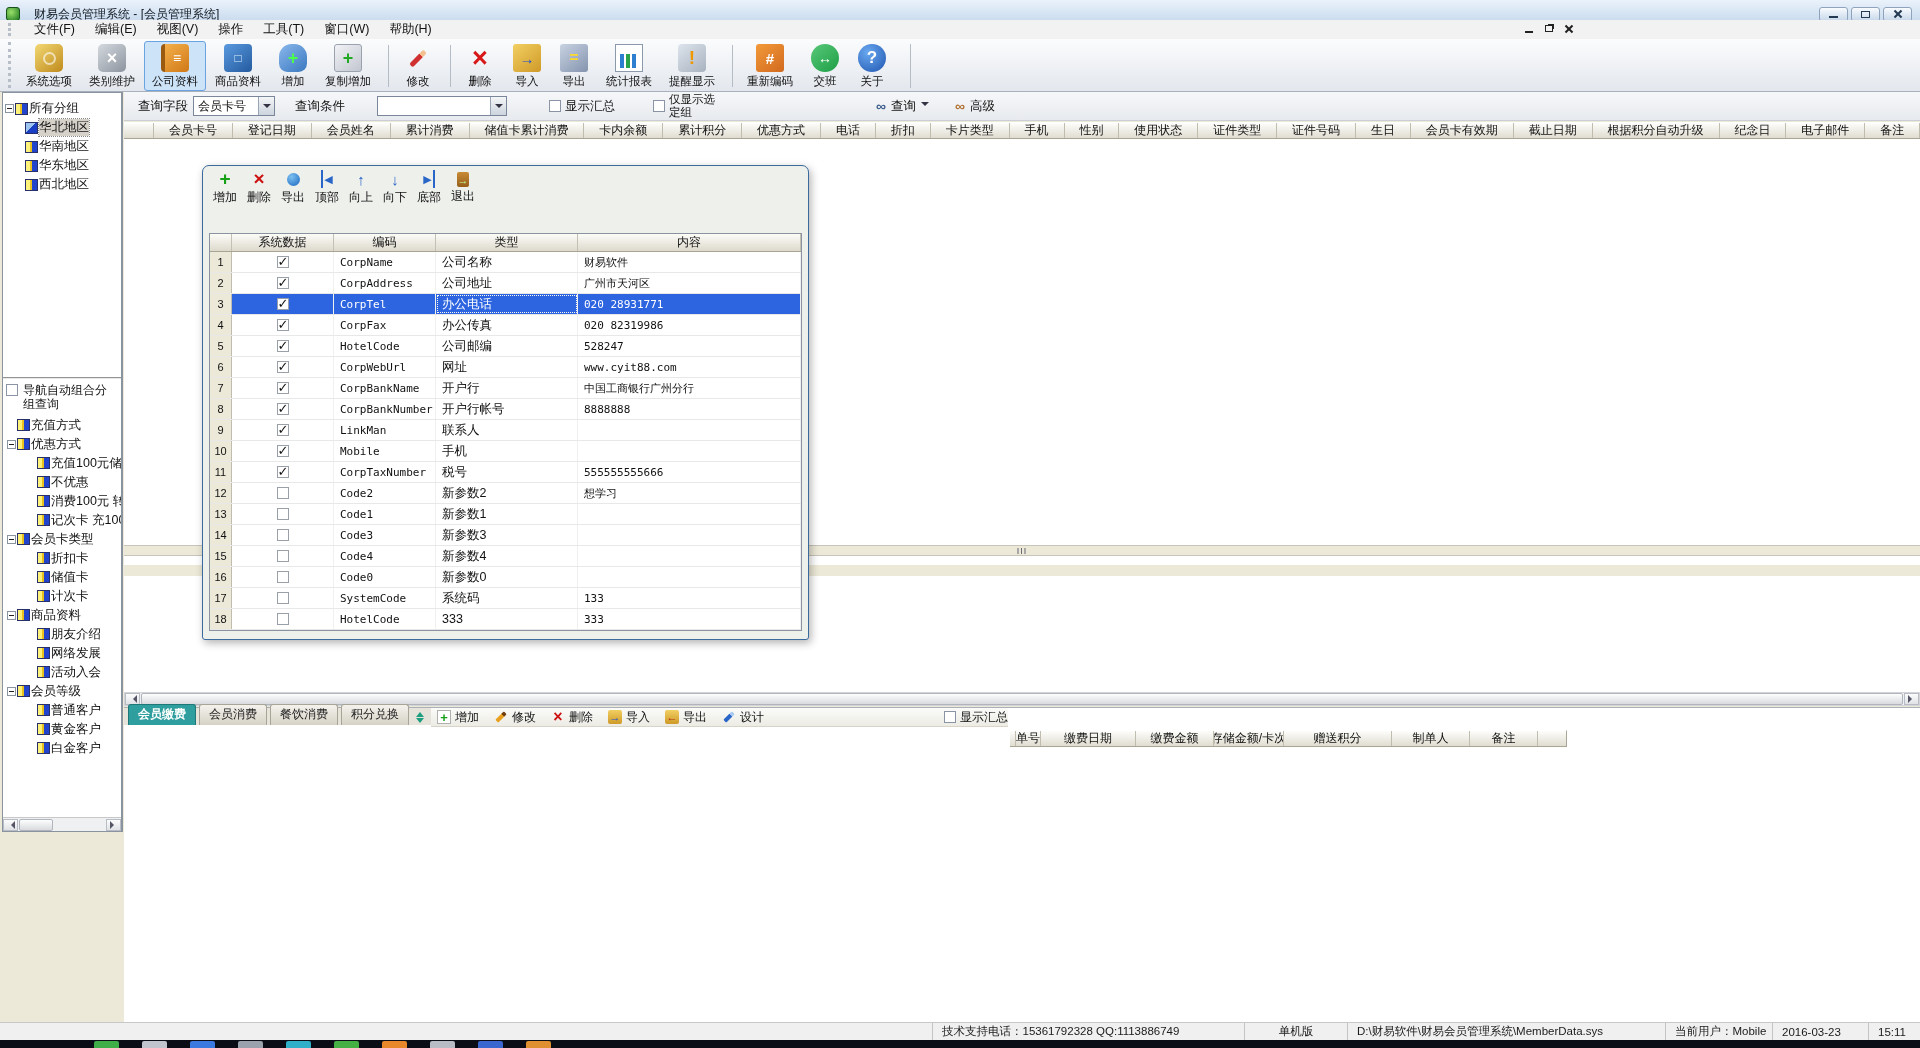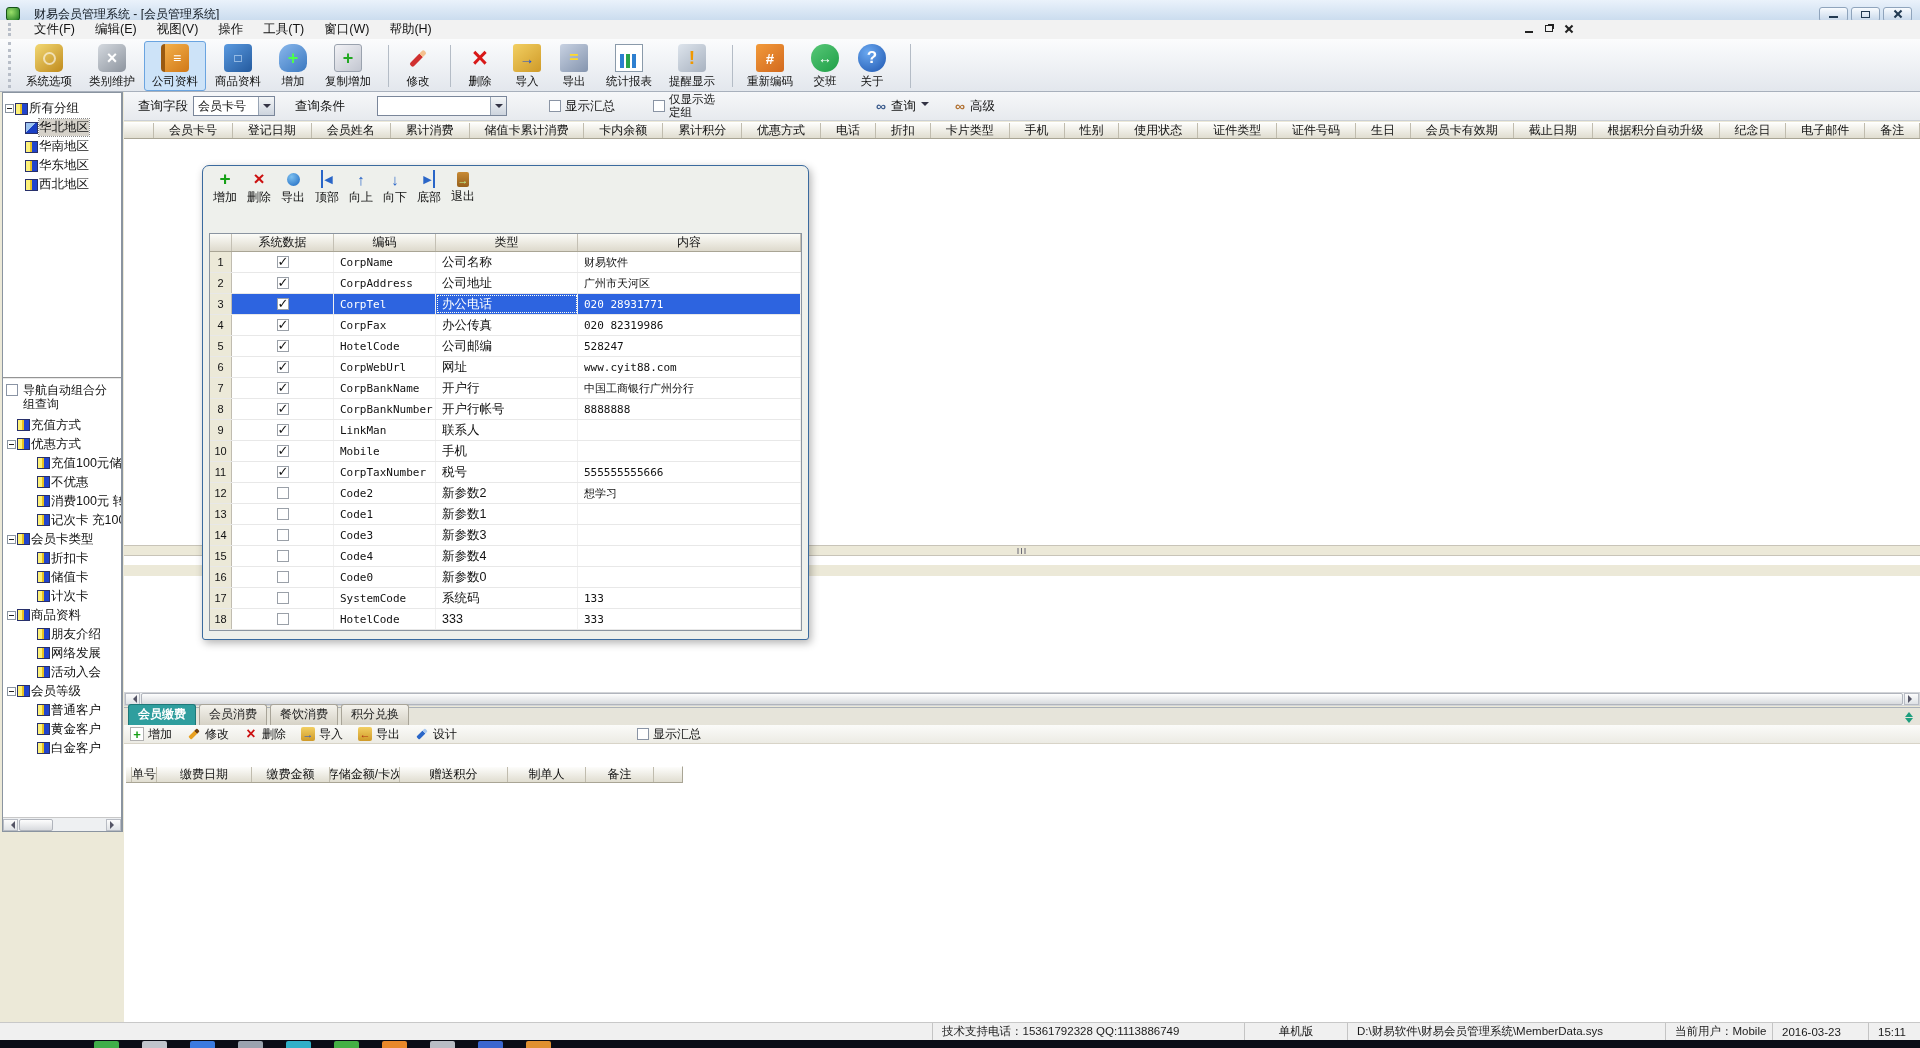--- a/index.html
+++ b/index.html
@@ -147,21 +147,21 @@
 .drow .c-n{background:#ece9d8;border-right:1px solid #c0bcb0;display:flex;align-items:center;justify-content:center;font-size:11px}
 .drow .c-sys{display:flex;align-items:center;justify-content:center;border-right:1px solid #f0f0f0}
 .drow .c-code,.drow .c-cont{display:flex;align-items:center;padding-left:6px;font-family:"DejaVu Sans Mono","Liberation Mono",monospace;font-size:11px;border-right:1px solid #f0f0f0}
 .drow .c-type{display:flex;align-items:center;padding-left:6px;font-size:12.5px;border-right:1px solid #f0f0f0}
 .cb{width:12px;height:12px;border:1px solid #9aa0a8;background:#fff;position:relative}
 .cb.checked::after{content:"✓";position:absolute;top:-3px;left:0;font-size:13px;font-weight:bold;color:#111}
 .drow.selected{background:#2d64e0;color:#fff}
 .drow.selected .c-n{color:#111}
 .drow.selected .c-type{outline:1px dotted #ffe;outline-offset:-2px}
 
-.bpanel{position:absolute;left:124px;top:707px;right:0;bottom:26px;background:#fff;border-top:1px solid #aab0b8;display:flex;flex-direction:column}
+.bpanel{position:absolute;left:124px;top:707px;right:0;bottom:26px;background:#fff;border-top:1px solid #aab0b8;display:flex;flex-direction:row}
 .btabs{height:17px;background:#e6e4da;display:flex;gap:3px;padding:1px 4px 0;align-items:flex-end}
 .btab{padding:1px 9px 2px;background:linear-gradient(#f4f2ec,#d6d2c6);border:1px solid #a8a498;border-bottom:none;border-radius:3px 3px 0 0;font-size:12px;color:#222}
 .btab.active{background:#2f9e9e;color:#fff;border-color:#1e7878;font-weight:bold}
 .btab-ico{margin-left:auto;width:15px;height:13px;display:flex;flex-direction:column;align-items:center;justify-content:center;gap:1px}
 .btab-ico i{width:0;height:0;border:4px solid transparent}
 .btab-ico .u{border-bottom:5px solid #1e9e7e;margin-top:-2px}
 .btab-ico .d{border-top:5px solid #1e9e7e}
 .btoolbar{height:19px;display:flex;align-items:center;gap:15px;padding-left:6px;background:linear-gradient(#fbfbf9,#ecebe4);border-bottom:1px solid #d8d4c8;font-size:12px}
 .bbtn{display:flex;align-items:center;gap:4px;white-space:nowrap}
 .bic{width:14px;height:14px;display:flex;align-items:center;justify-content:center;font-weight:bold;position:relative}

